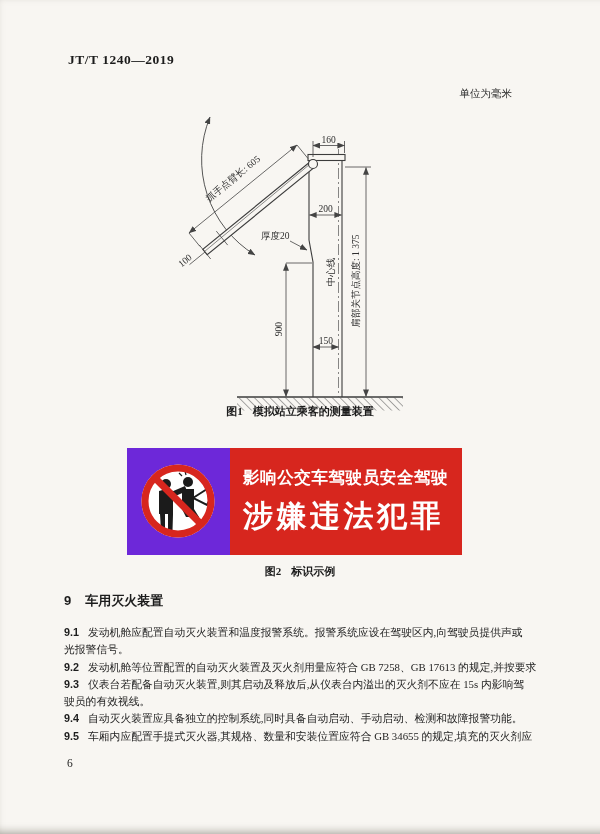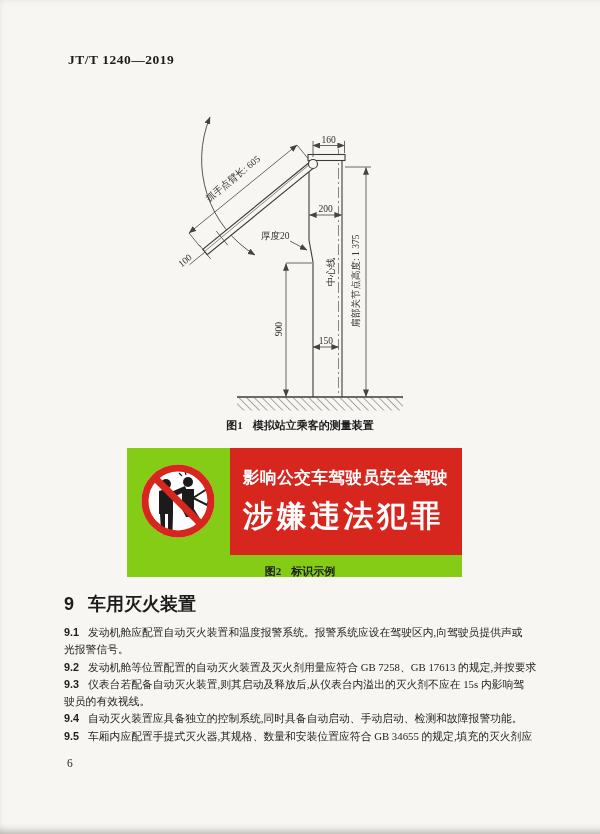--- a/index.html
+++ b/index.html
@@ -2,44 +2,45 @@
 <html><head>
 <meta charset="utf-8">
 <style>
   html,body{margin:0;padding:0;}
   body{width:600px;height:834px;background:#cfcdc8;font-family:"Liberation Serif","DejaVu Serif",serif;}
   .page{position:relative;width:600px;height:834px;background:#f8f6f2;overflow:hidden;
         box-shadow:inset -5px -7px 9px -5px rgba(110,105,95,.55), inset 2px 2px 8px -6px rgba(110,105,95,.35);padding-left:15px;}
   .doc-header{position:absolute;left:68px;top:52px;font-weight:bold;font-size:13.5px;color:#1c1c1c;letter-spacing:.5px;}
   .unit-note{position:absolute;left:0;top:87px;width:512px;text-align:right;font-size:10.5px;color:#2a2a2a;}
   .fig-caption{position:absolute;left:0;width:600px;text-align:center;font-weight:bold;font-size:11px;color:#1c1c1c;}
-  #cap1{top:418px;} #cap2{top:564px;}
+  #cap1{top:404px;} #cap2{top:564px;}
   .fig-caption .cap-label{margin-right:10px;}
-  .sign{position:absolute;left:127px;top:448px;width:335px;height:129px;background:#84cc16;}
+  .sign{position:absolute;left:127px;top:448px;width:335px;height:107px;background:#6d28d9;}
   .sign-red{position:absolute;left:103px;top:0;width:232px;height:107px;background:#d7261e;}
   .sign-line1{position:absolute;left:13px;top:19px;font-family:"Liberation Sans","DejaVu Sans",sans-serif;
               font-weight:bold;font-size:16.5px;letter-spacing:.6px;color:#ffffff;white-space:nowrap;}
   .sign-line2{position:absolute;left:13px;top:48px;font-family:"Liberation Sans","DejaVu Sans",sans-serif;
               font-weight:bold;font-size:30px;letter-spacing:3.5px;color:#ffffff;white-space:nowrap;text-align:center;}
   .picto{position:absolute;left:12px;top:14px;}
   .sec-heading{position:absolute;left:64px;top:592px;font-family:"Liberation Sans","DejaVu Sans",sans-serif;
-               font-weight:bold;font-size:18px;color:#1c1c1c;}
+               font-weight:bold;font-size:13px;color:#1c1c1c;}
   .sec-heading .h-num{margin-right:14px;}
   .clauses{position:absolute;left:64px;top:624px;width:474px;font-size:10.8px;line-height:17.3px;color:#1d1d1d;}
   .cline{white-space:nowrap;}
   .cnum{font-family:"Liberation Sans","DejaVu Sans",sans-serif;font-weight:bold;margin-right:9px;}
   .page-number{position:absolute;left:67px;top:757px;font-size:11.5px;color:#1d1d1d;}
   svg text{fill:#2e2e2e;font-family:"Liberation Serif","DejaVu Serif",serif;}
 </style>
 </head>
 <body>
 
 <div class="page">
 
   <div class="doc-header">JT/T 1240—2019</div>
+  <div class="unit-note">单位为毫米</div>
 
   <svg style="position:absolute;left:140px;top:105px" width="280" height="310" viewBox="0 0 280 310">
     <defs>
       <marker id="arw" viewBox="0 0 10 8" refX="9.5" refY="4" markerWidth="7.5" markerHeight="6" orient="auto-start-reverse" markerUnits="userSpaceOnUse">
         <path d="M0,0 L10,4 L0,8 Z" fill="#444"></path>
       </marker>
       <pattern id="hatch" patternUnits="userSpaceOnUse" width="5.5" height="5.5" patternTransform="rotate(-45)">
         <line x1="0" y1="0" x2="0" y2="5.5" stroke="#555" stroke-width="1"></line>
       </pattern>
     </defs>

